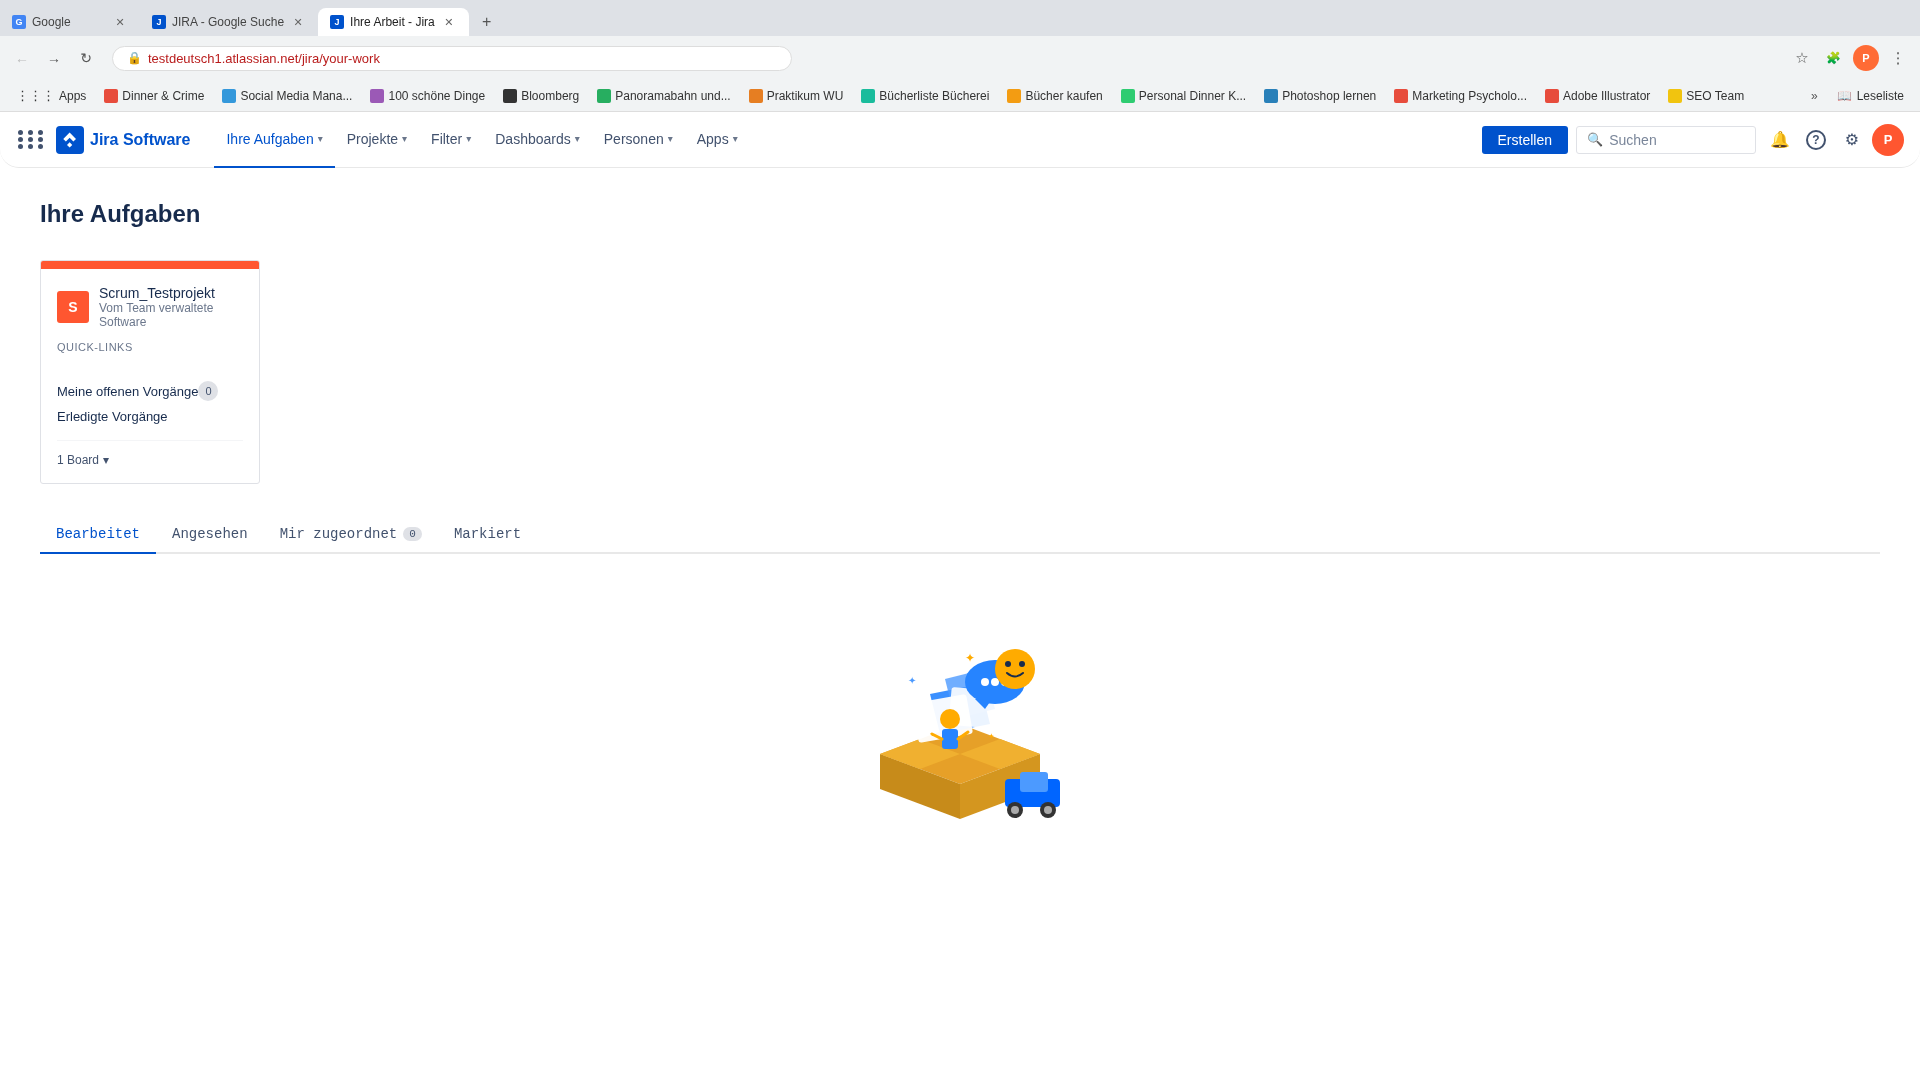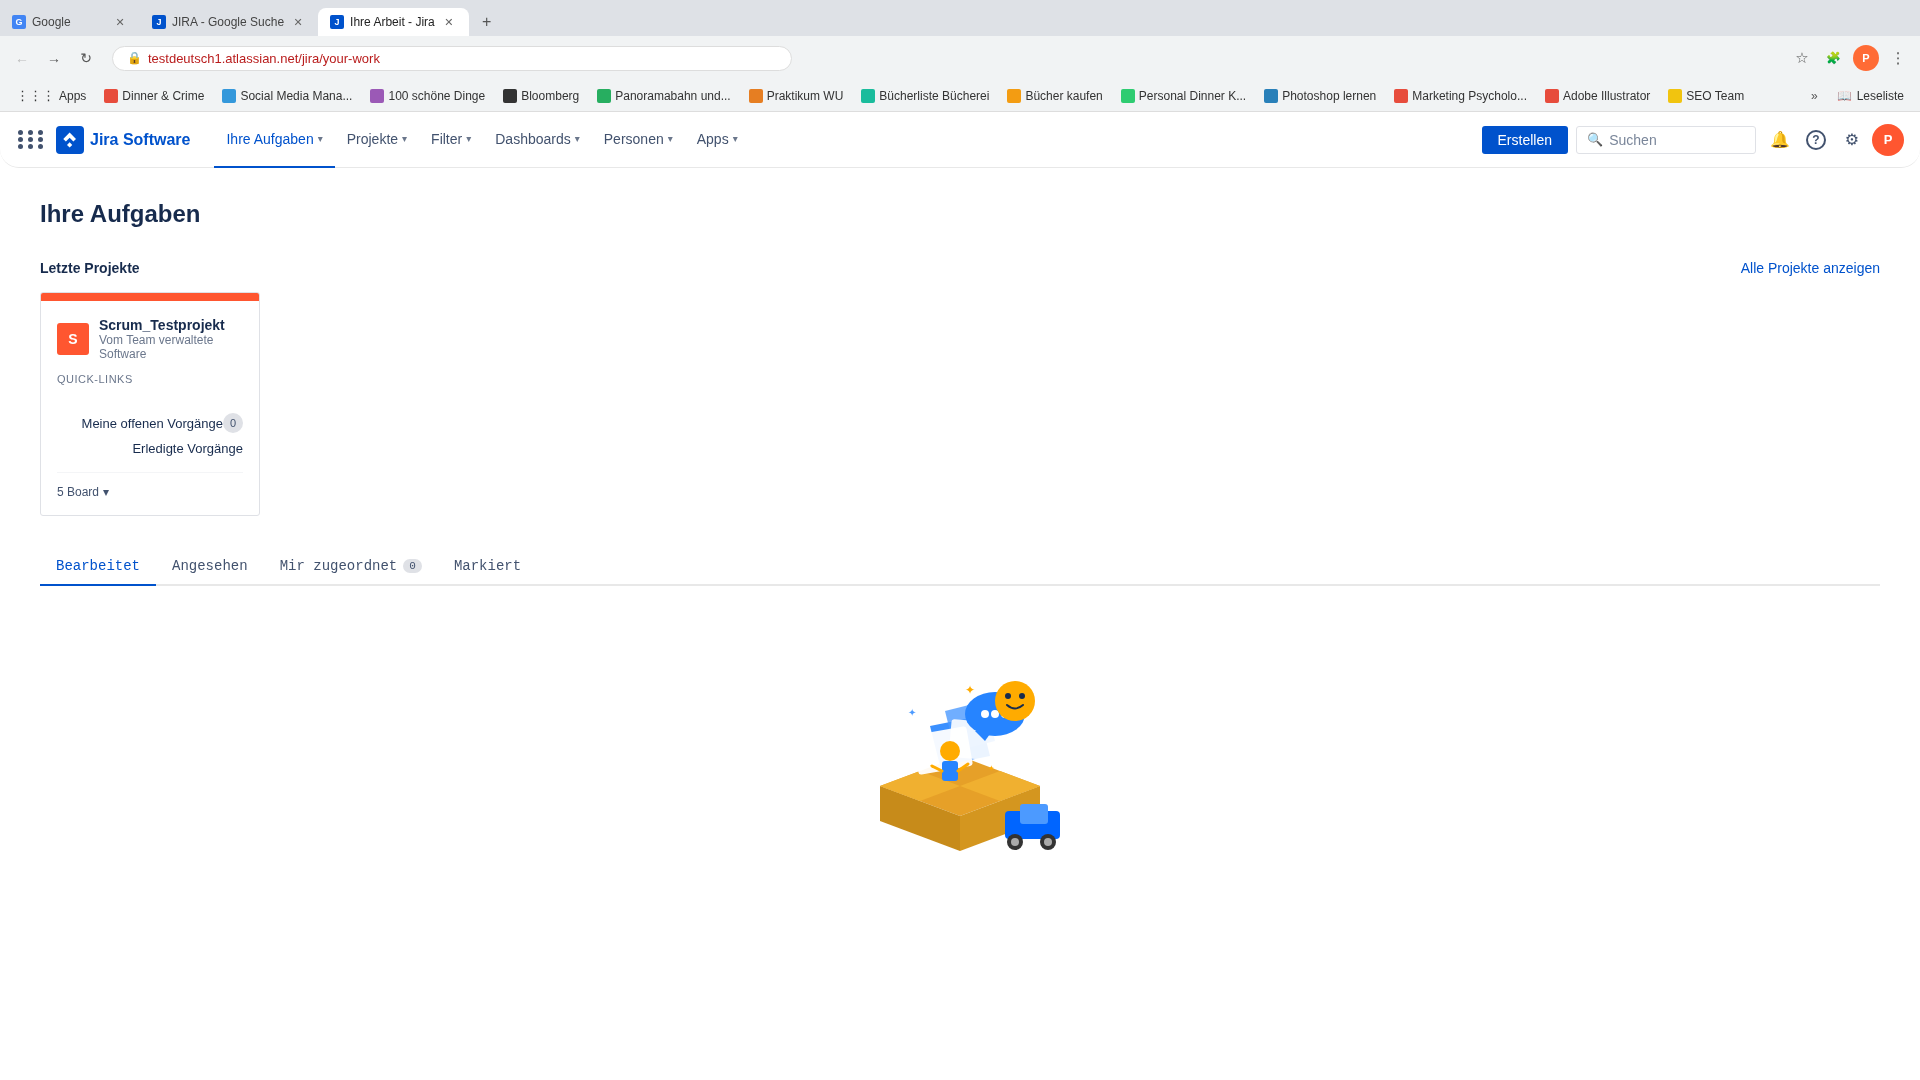--- a/index.html
+++ b/index.html
@@ -60,24 +60,24 @@
     
     .section-header { display: flex; align-items: center; justify-content: space-between; margin-bottom: 16px; }
     .section-title { font-size: 14px; font-weight: 600; color: #172b4d; }
     .section-link { font-size: 14px; color: #0052cc; cursor: pointer; text-decoration: none; }
 
     .project-card { background: #fff; border: 1px solid #dfe1e6; border-radius: 3px; width: 220px; padding: 0; overflow: hidden; cursor: pointer; }
     .project-card-header { height: 8px; background: #FF5630; }
     .project-card-body { padding: 16px; }
     .project-info { display: flex; align-items: center; gap: 10px; margin-bottom: 12px; }
     .project-icon { width: 32px; height: 32px; border-radius: 3px; background: #FF5630; display: flex; align-items: center; justify-content: center; color: white; font-size: 14px; font-weight: bold; flex-shrink: 0; }
-    .project-name { font-size: 14px; font-weight: 700; color: #172b4d; }
+    .project-name { font-size: 14px; font-weight: 400; color: #172b4d; }
     .project-type { font-size: 12px; color: #6b778c; }
     .quick-links-label { font-size: 11px; font-weight: 400; color: #6b778c; letter-spacing: 0.5px; margin-bottom: 24px; text-transform: uppercase; }
-    .quick-link-item { display: flex; align-items: center; justify-content: flex-end; padding: 4px 0; font-size: 13px; color: #172b4d; cursor: pointer; }
+    .quick-link-item { display: flex; align-items: center; justify-content: flex-start; padding: 4px 0; font-size: 13px; color: #172b4d; cursor: pointer; }
     .quick-link-badge { background: #dfe1e6; border-radius: 50%; width: 20px; height: 20px; display: flex; align-items: center; justify-content: center; font-size: 11px; color: #42526e; }
     .board-btn { display: flex; align-items: center; gap: 4px; margin-top: 12px; padding-top: 12px; border-top: 1px solid #f4f5f7; font-size: 12px; color: #42526e; cursor: pointer; }
 
     
     .tabs-section { margin-top: 32px; border-bottom: 2px solid #e8e8e8; font-family: Liberation Mono, monospace; }
     .tabs { display: flex; gap: 0; }
     .tab { padding: 10px 16px; font-size: 14px; color: #42526e; cursor: pointer; border-bottom: 2px solid transparent; margin-bottom: -2px; display: flex; align-items: center; gap: 6px; }
     .tab.active { color: #0052cc; border-bottom-color: #0052cc; font-weight: 500; }
     .tab-badge { background: #dfe1e6; border-radius: 10px; padding: 1px 6px; font-size: 11px; color: #42526e; }
 
@@ -259,24 +259,20 @@
         </div>
         <div class="nav-avatar" style="background:#ff5630;">
           <span>P</span>
         </div>
       </div>
     </div>
 
     <div class="main-content">
       <h1 class="page-title">Ihre Aufgaben</h1>
 
-      <div class="section-header">
-        <h2 class="section-title">Letzte Projekte</h2>
-        <a class="section-link">Alle Projekte anzeigen</a>
-      </div>
 
       <div class="project-card">
         <div class="project-card-header" style="background:#FF5630;"></div>
         <div class="project-card-body">
           <div class="project-info">
             <div class="project-icon" style="background:#FF5630;">
               <span>S</span>
             </div>
             <div>
               <div class="project-name">Scrum_Testprojekt</div>
@@ -285,21 +281,21 @@
           </div>
           <div class="quick-links-label">QUICK-LINKS</div>
           <div class="quick-link-item">
             <span>Meine offenen Vorgänge</span>
             <span class="quick-link-badge">0</span>
           </div>
           <div class="quick-link-item">
             <span>Erledigte Vorgänge</span>
           </div>
           <div class="board-btn">
-            <span>5 Board</span>
+            <span>1 Board</span>
             <span>▾</span>
           </div>
         </div>
       </div>
 
       <div class="tabs-section">
         <div class="tabs">
           <div class="tab active">
             <span>Bearbeitet</span>
           </div>

